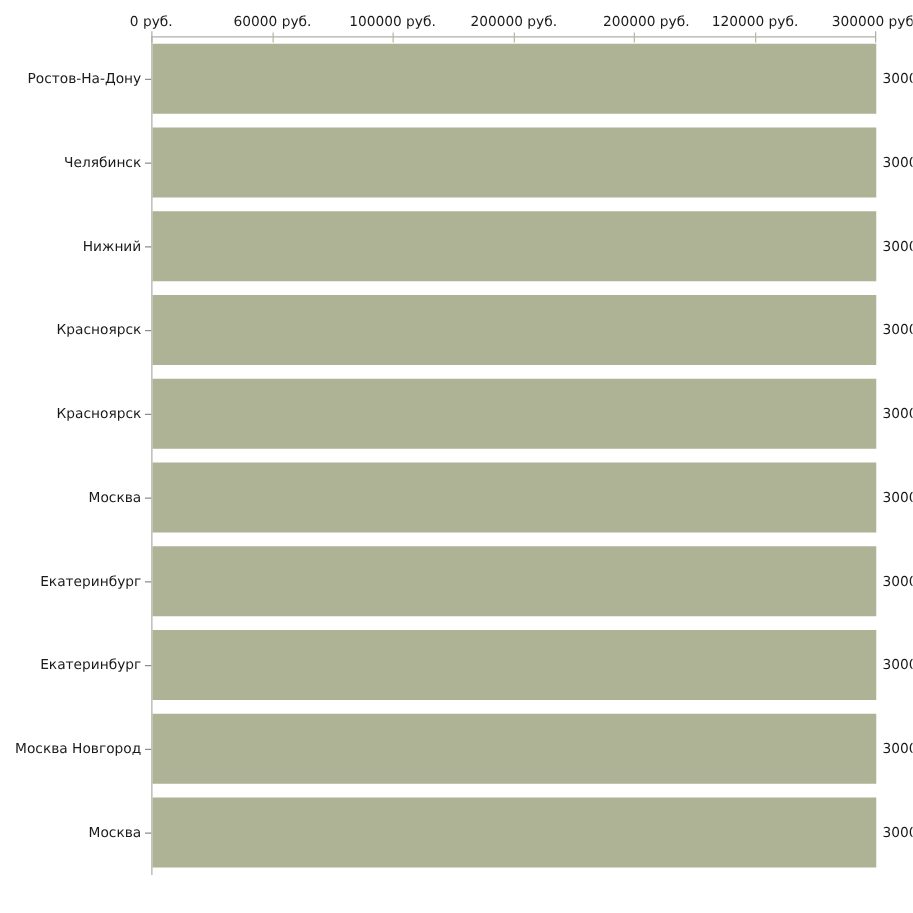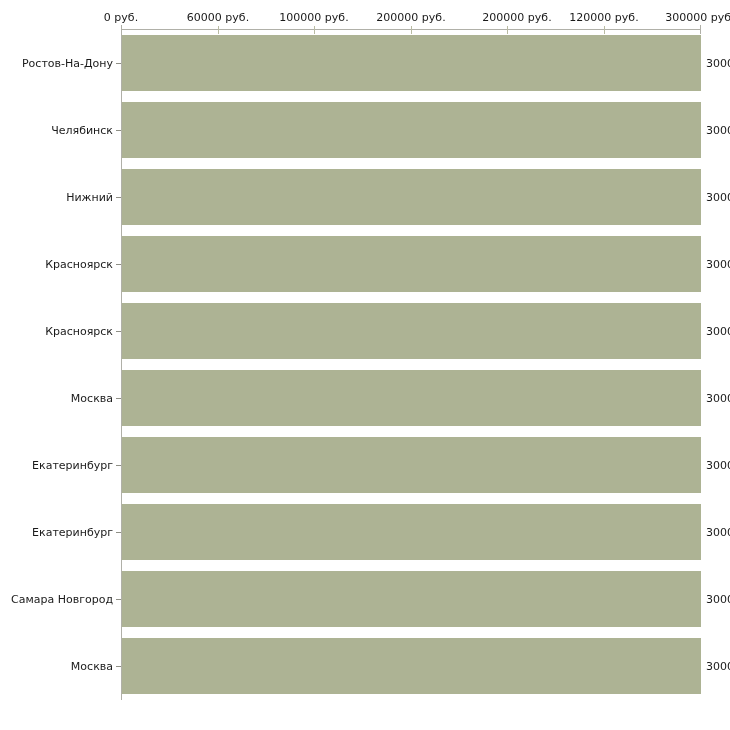--- a/index.html
+++ b/index.html
@@ -158,21 +158,21 @@
       <div class="ylabel-wrap" style="top: 398px;">
         <div class="ylabel">Москва</div>
       </div>
       <div class="ylabel-wrap" style="top: 465px;">
         <div class="ylabel">Екатеринбург</div>
       </div>
       <div class="ylabel-wrap" style="top: 532px;">
         <div class="ylabel">Екатеринбург</div>
       </div>
       <div class="ylabel-wrap" style="top: 599px;">
-        <div class="ylabel">Самара Новгород</div>
+        <div class="ylabel">Москва Новгород</div>
       </div>
       <div class="ylabel-wrap" style="top: 666px;">
         <div class="ylabel">Москва</div>
       </div>
     </div>
 
   <div id="bars">
       <div class="bar" title="Ростов-На-Дону: 300000 руб." style="top: 35px; height: 56px; width: 579px; background: rgb(173, 179, 148);"></div>
       <div class="bar" title="Волгоград: 300000 руб." style="top: 102px; height: 56px; width: 579px; background: rgb(173, 179, 148);"></div>
       <div class="bar" title="Пермь: 300000 руб." style="top: 169px; height: 56px; width: 579px; background: rgb(173, 179, 148);"></div>

